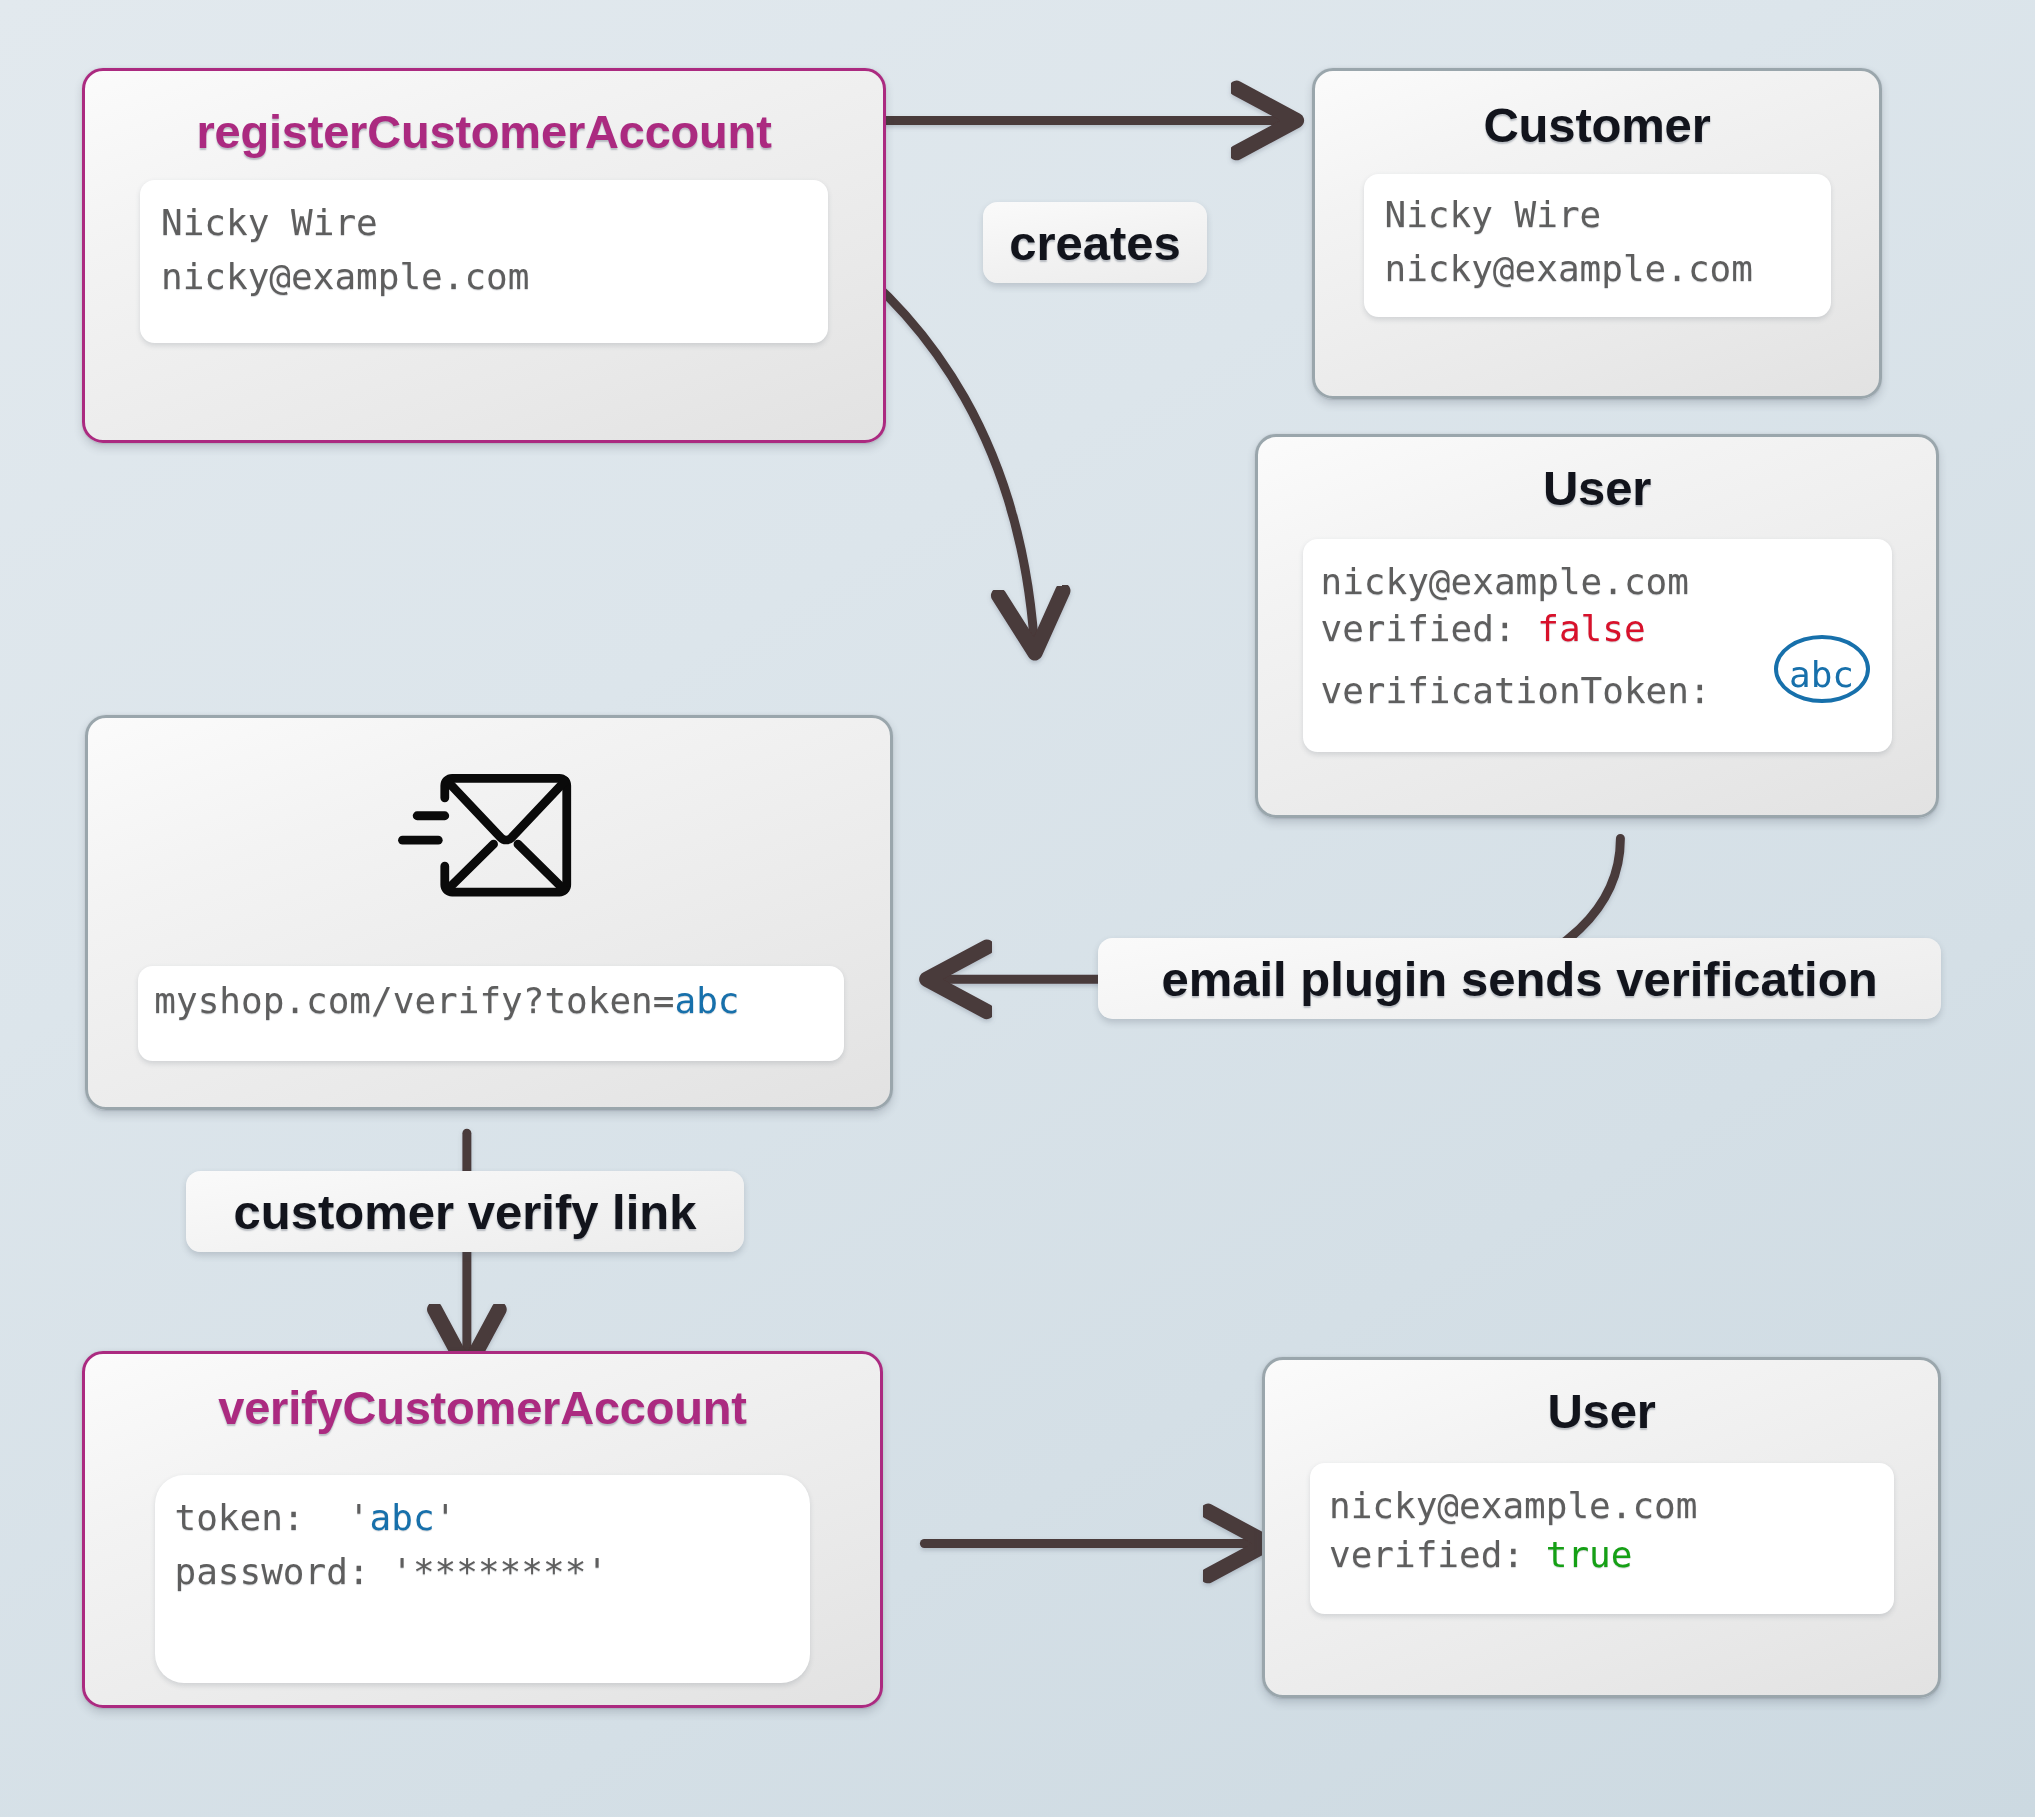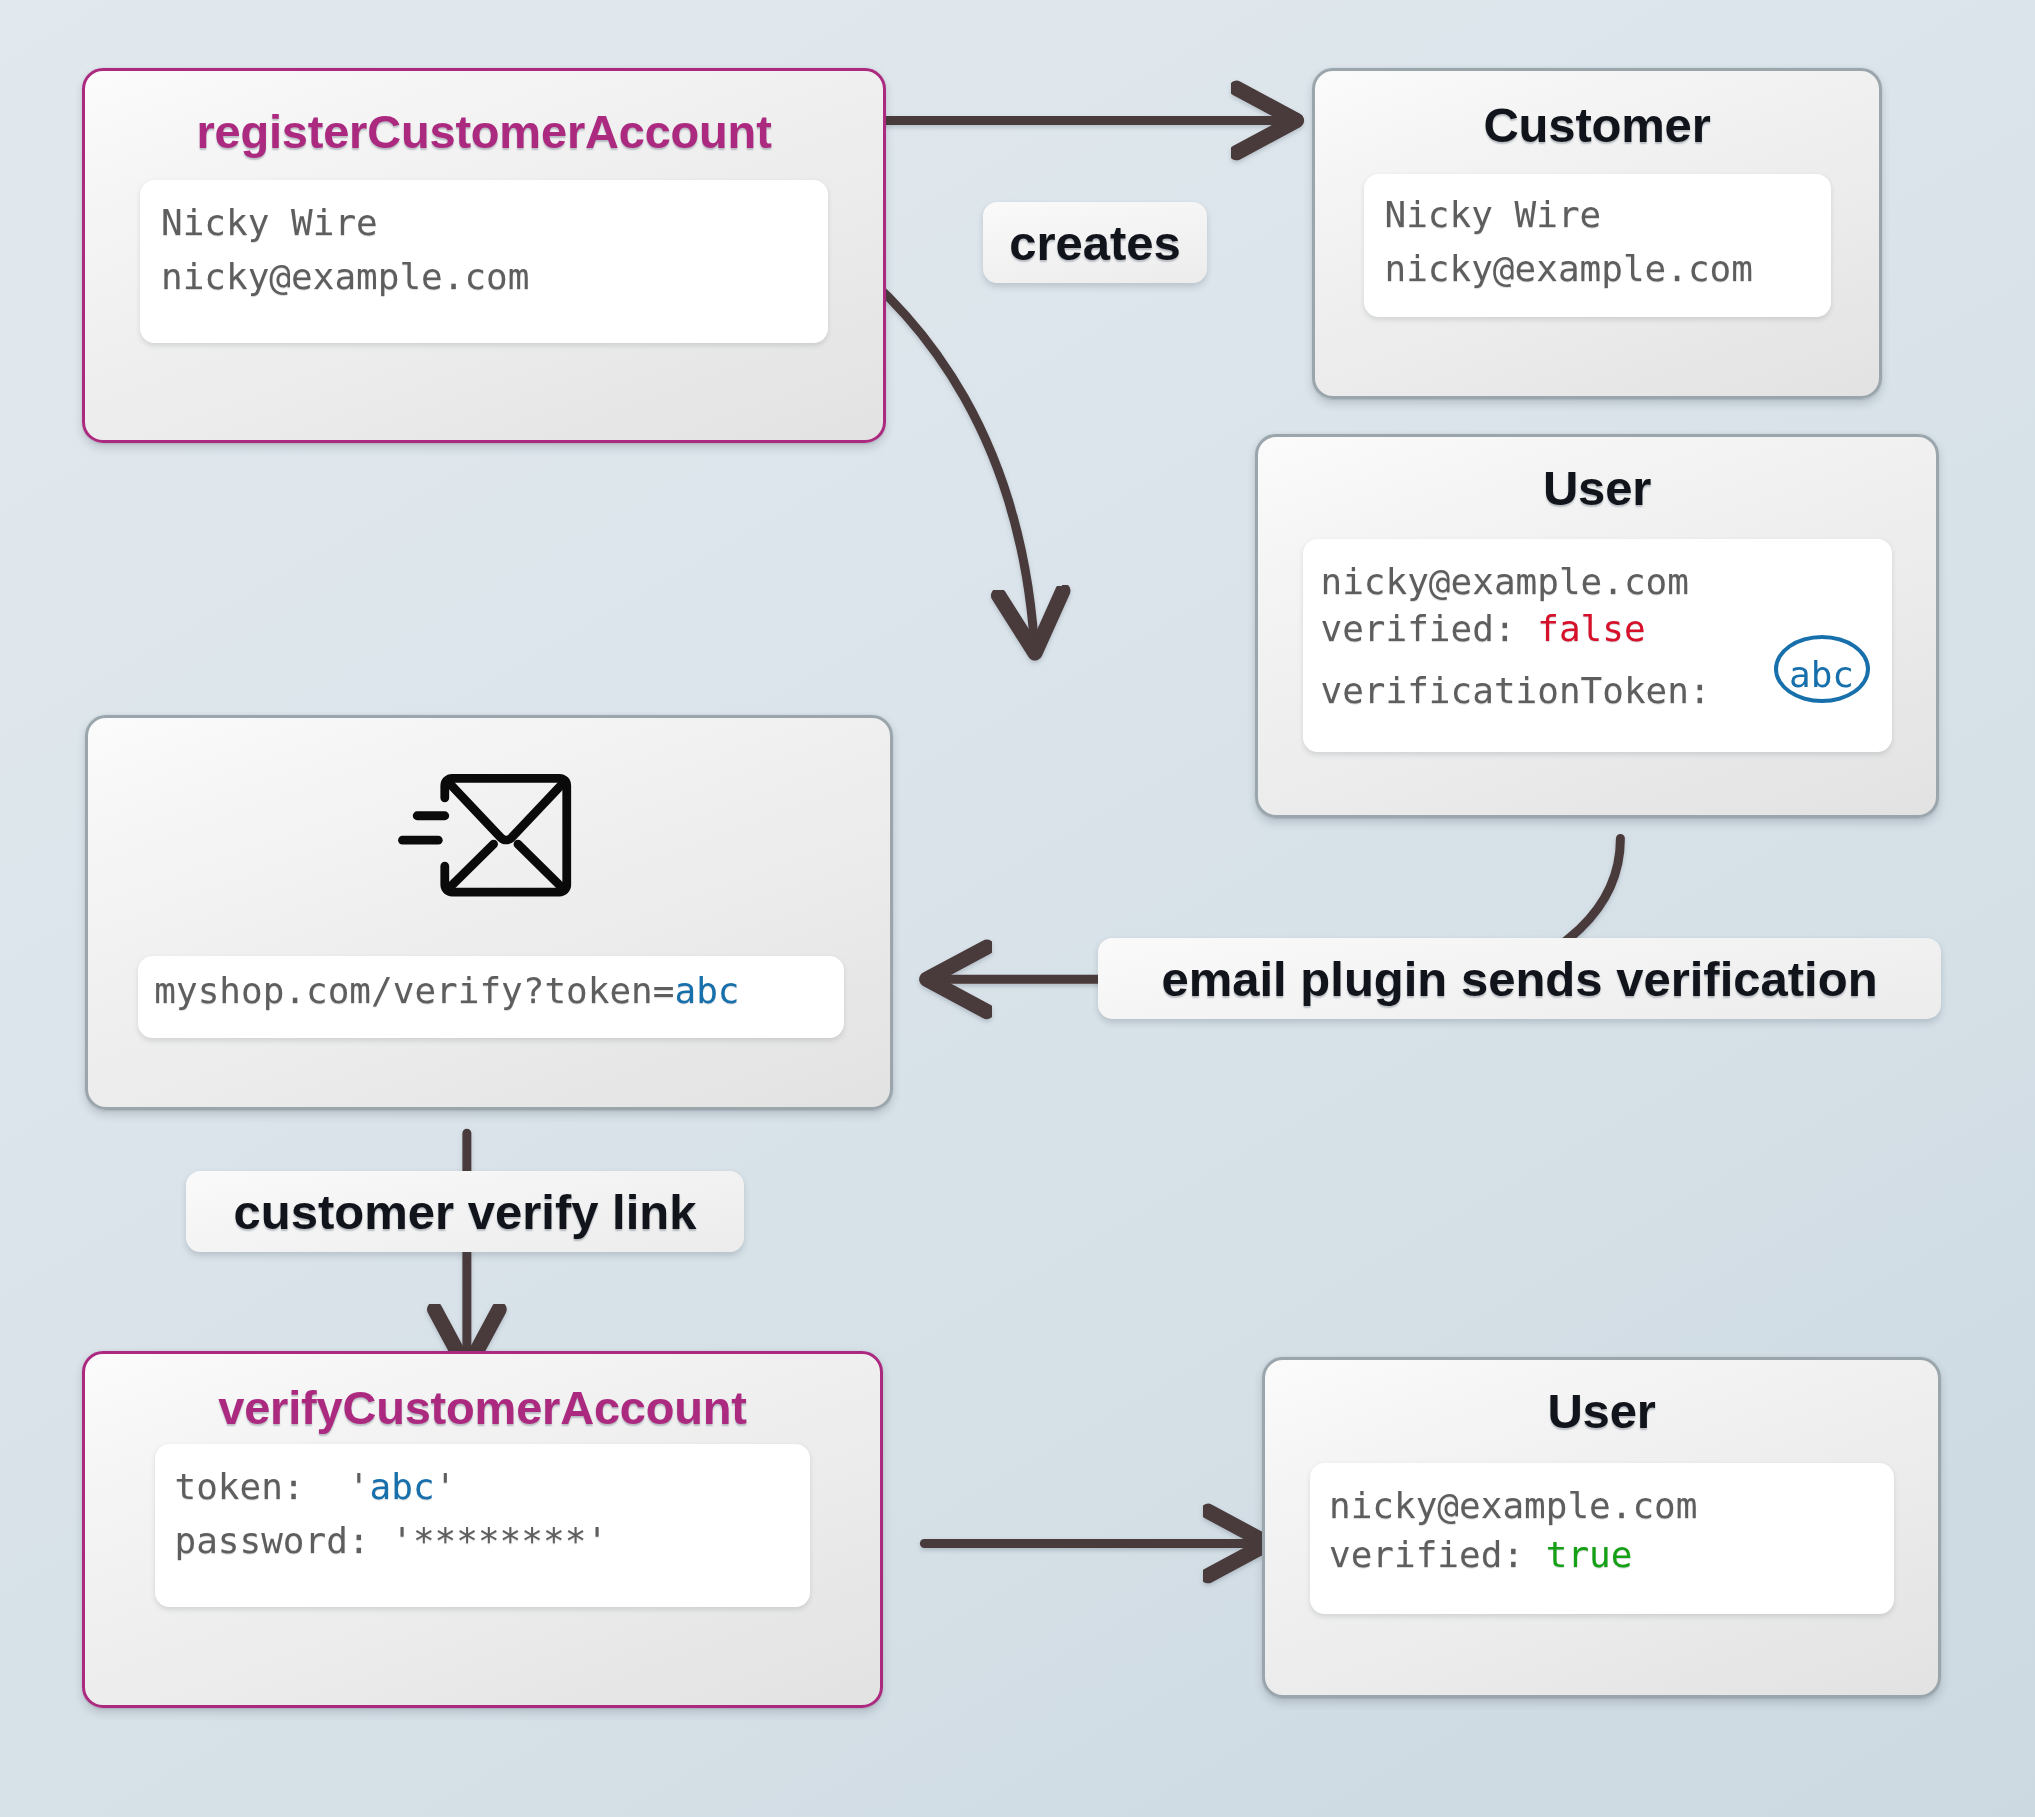--- a/index.html
+++ b/index.html
@@ -223,28 +223,28 @@
           <path d="M31.5,9.6 L64.5,44.5 A4.6,4.6 0 0 0 71,44.6 L104,9.6"></path>
 
           <path d="M31.5,76.6 L60,48.5"></path>
           <path d="M103.5,76.6 L75,48.5"></path>
 
           <path d="M13,31 L30,31"></path>
           <path d="M4,46 L26,46"></path>
         </g>
       </svg>
     </div>
-    <div class="field-panel" style="position:absolute; left:50px; top:238px; width:706px; height:82px; padding:14.7px 0 0 16.3px;">
+    <div class="field-panel" style="position:absolute; left:50px; top:248px; width:706px; height:95px; padding:14.7px 0 0 16.3px;">
       <div class="code"><span>myshop.com/verify?token=</span><span class="val-token">abc</span></div>
     </div>
   </div>
 
   <div class="node accent" id="n-verify" style="left:82px; top:1351px; width:801px; height:357px;">
     <div class="node-title magenta" style="margin-top:26px; font-size:47px;">verifyCustomerAccount</div>
-    <div class="field-panel" style="margin:9px auto 0; width:655px; height:163px; padding:23px 0 0 19.5px;">
+    <div class="field-panel" style="margin:40px auto 0; width:655px; height:208px; padding:23px 0 0 19.5px;border-radius:29px;">
       <div class="code"><span>token:  '</span><span class="val-token">abc</span><span>'</span></div>
       <div class="code" style="margin-top:13px;">password: '********'</div>
     </div>
   </div>
 
   <div class="node plain" id="n-user2" style="left:1262px; top:1357px; width:679px; height:341px;">
     <div class="node-title dark" style="margin-top:23px; font-size:49px;">User</div>
     <div class="field-panel" style="margin:24.4px auto 0; width:584px; height:151px; padding:23px 0 0 19.5px;">
       <div class="code">nicky@example.com</div>
       <div class="code" style="margin-top:8.1px;"><span>verified: </span><span class="val-true">true</span></div>

